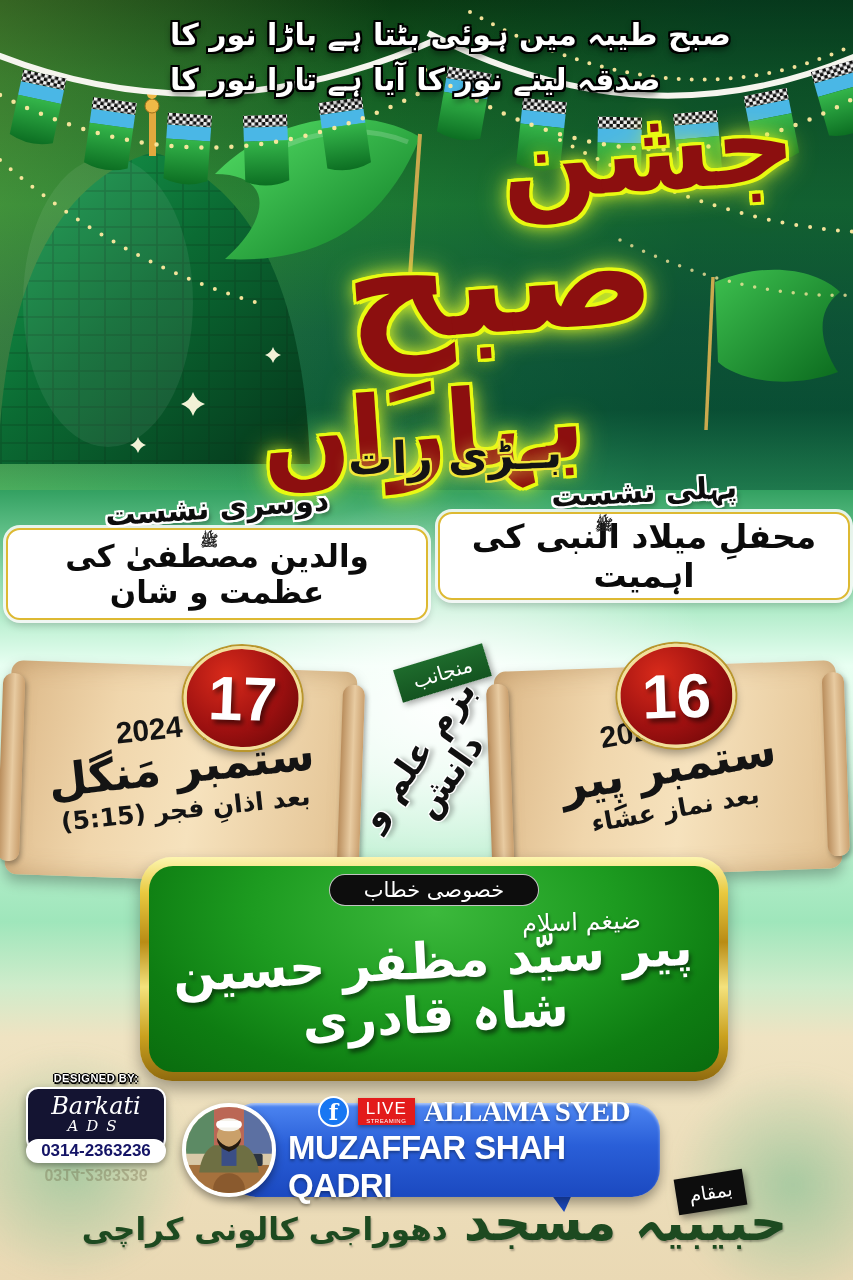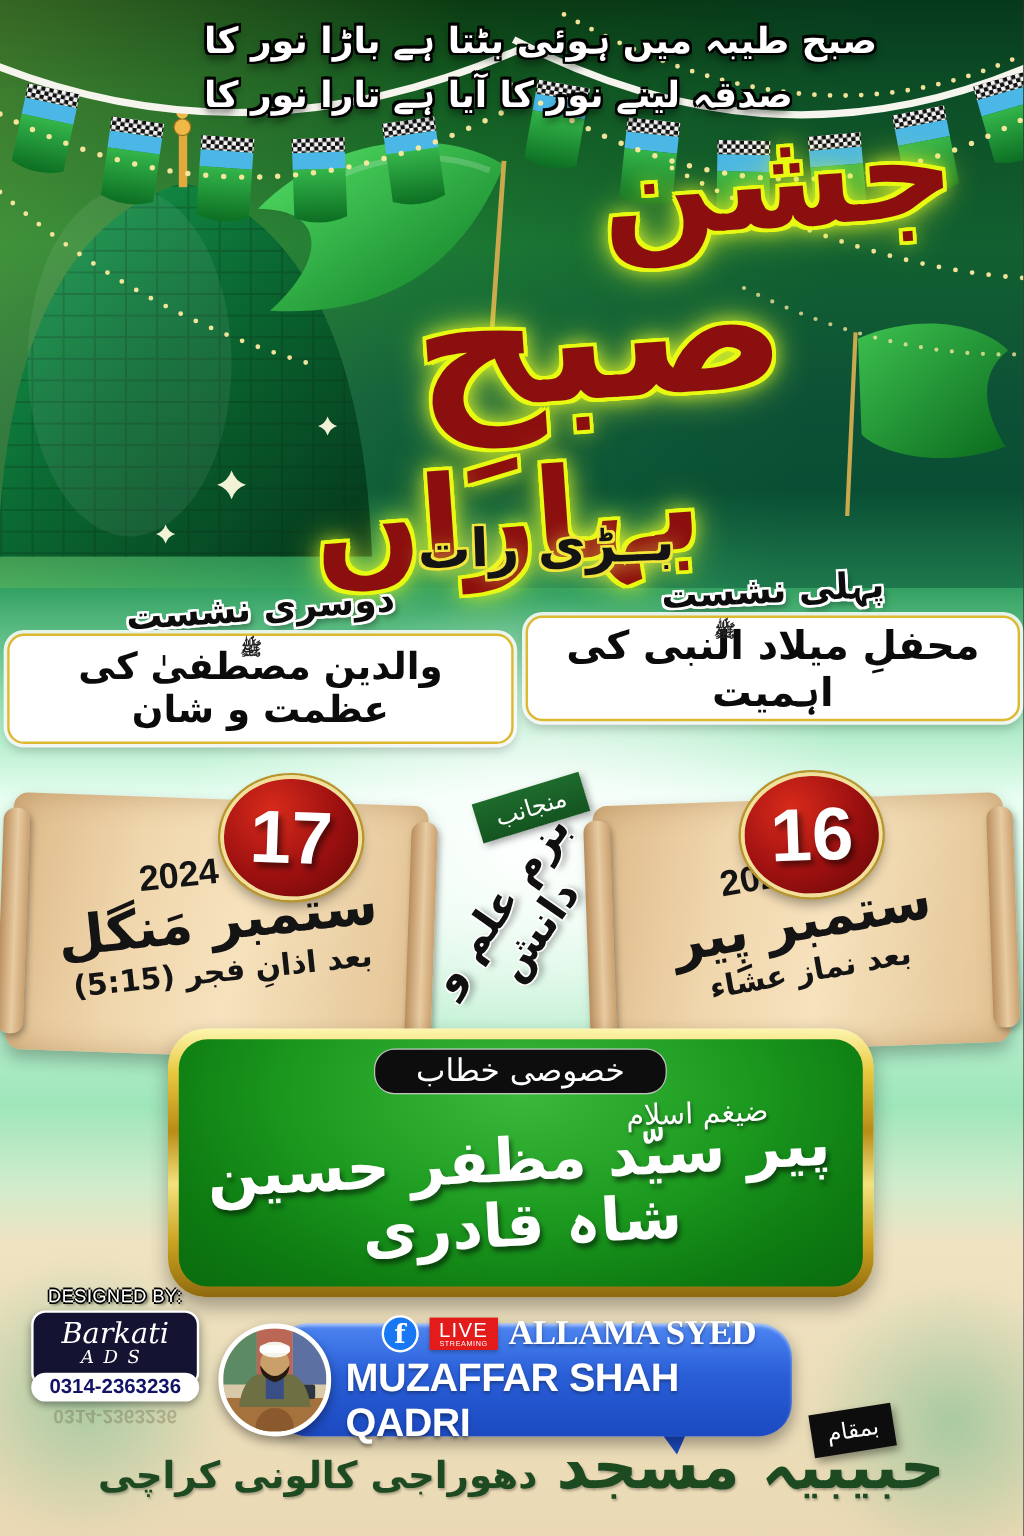--- a/index.html
+++ b/index.html
@@ -94,30 +94,30 @@
     text-shadow:1.5px 0 0 #fff,-1.5px 0 0 #fff,0 1.5px 0 #fff,0 -1.5px 0 #fff,3px 4px 5px rgba(0,0,0,.3);}
 
   
   .banner-frame{position:absolute;left:140px;top:857px;width:588px;height:224px;border-radius:32px;padding:9px;
     background:linear-gradient(180deg,#fdf6b0 0%,#e9c93f 16%,#b98c15 38%,#f4e27c 58%,#caa11f 80%,#8f6a0e 100%);
     box-shadow:0 8px 16px rgba(0,0,0,.32);z-index:4;}
   .banner{width:100%;height:100%;border-radius:24px;
     background:radial-gradient(ellipse at 50% 22%,#3cb93c 0%,#1d9b20 45%,#0e7d12 75%,#0a6b0e 100%);
     display:flex;flex-direction:column;align-items:center;direction:rtl;overflow:hidden;}
   .pill{margin-top:8px;background:#0d0d0d;color:#fff;border:1px solid rgba(255,255,255,.75);
-    border-radius:17px;padding:3px 34px;font-size:26px;letter-spacing:1px;}
+    border-radius:17px;padding:3px 34px;font-size:21px;letter-spacing:1px;}
   .honor{align-self:flex-start;margin-right:78px;margin-top:2px;color:#fff;font-size:24px;
     transform:rotate(-2deg);text-shadow:1px 2px 3px rgba(0,0,0,.55);}
   .sp-name{margin-top:-2px;padding:0 16px;color:#fff;font-weight:bold;font-size:50px;line-height:1.08;
     text-align:center;transform:rotate(-3deg);text-shadow:2px 4px 4px rgba(0,0,0,.5);}
 
   
   .designed{position:absolute;left:26px;top:1072px;width:140px;text-align:center;z-index:5;
     font-family:"Liberation Sans",sans-serif;}
-  .d-head{font-size:15px;font-weight:normal;color:#fff;letter-spacing:.5px;
+  .d-head{font-size:11px;font-weight:bold;color:#fff;letter-spacing:.5px;
     text-shadow:1.5px 0 0 #000,-1.5px 0 0 #000,0 1.5px 0 #000,0 -1.5px 0 #000,2px 2px 3px #000;}
   .d-box{margin-top:3px;background:#141432;border:2px solid #fff;border-radius:12px;padding:3px 6px 14px;
     box-shadow:0 4px 8px rgba(0,0,0,.4);}
   .d-brand{font-family:"DejaVu Serif",serif;font-style:italic;color:#fff;font-size:24px;}
   .d-brand2{font-family:"DejaVu Serif",serif;font-style:italic;color:#fff;font-size:15px;letter-spacing:8px;margin-top:-3px;}
   .d-phone{margin-top:-12px;background:#fff;border-radius:12px;padding:2px 4px;
     color:#141466;font-weight:bold;font-size:17px;box-shadow:0 3px 6px rgba(0,0,0,.35);}
   .d-ghost{margin-top:2px;color:#5a4a2a;opacity:.28;font-weight:bold;font-size:16px;transform:scaleY(-1);}
 
   

